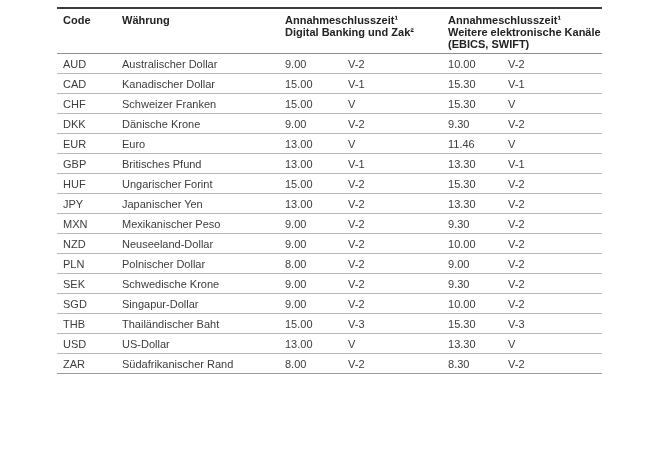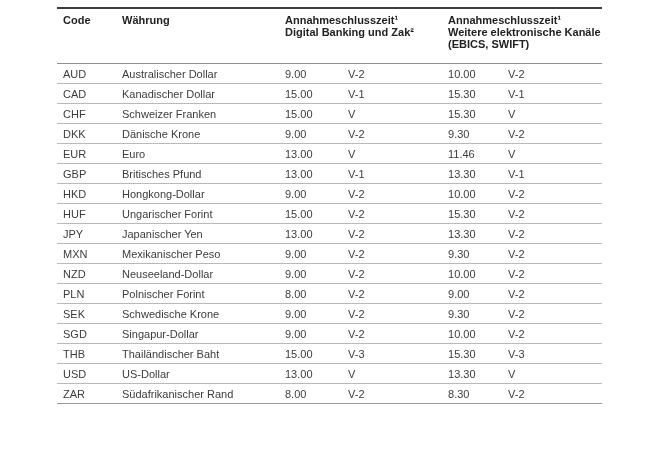--- a/index.html
+++ b/index.html
@@ -25,21 +25,21 @@
     border-top: 2px solid #3d3d3d;
     border-bottom: 1px solid #8f8f8f;
   }
   table.cutoff th {
     text-align: left;
     vertical-align: top;
     font-size: 11px;
     line-height: 12px;
     font-weight: bold;
     color: #222222;
-    padding: 5px 0 13px 6px;
+    padding: 5px 0 3px 6px;
   }
   table.cutoff td {
     font-size: 11px;
     color: #3c3c3c;
     height: 19px;
     padding: 0 0 0 6px;
     vertical-align: middle;
     border-bottom: 1px solid #b9b9b9;
     white-space: nowrap;
     overflow: hidden;
@@ -124,28 +124,20 @@
       </tr>
       <tr>
         <td>GBP</td>
         <td>Britisches Pfund</td>
         <td>13.00</td>
         <td>V-1</td>
         <td>13.30</td>
         <td>V-1</td>
       </tr>
       <tr>
-        <td>HKD</td>
-        <td>Hongkong-Dollar</td>
-        <td>9.00</td>
-        <td>V-2</td>
-        <td>10.00</td>
-        <td>V-2</td>
-      </tr>
-      <tr>
         <td>HUF</td>
         <td>Ungarischer Forint</td>
         <td>15.00</td>
         <td>V-2</td>
         <td>15.30</td>
         <td>V-2</td>
       </tr>
       <tr>
         <td>JPY</td>
         <td>Japanischer Yen</td>
@@ -165,21 +157,21 @@
       <tr>
         <td>NZD</td>
         <td>Neuseeland-Dollar</td>
         <td>9.00</td>
         <td>V-2</td>
         <td>10.00</td>
         <td>V-2</td>
       </tr>
       <tr>
         <td>PLN</td>
-        <td>Polnischer Forint</td>
+        <td>Polnischer Dollar</td>
         <td>8.00</td>
         <td>V-2</td>
         <td>9.00</td>
         <td>V-2</td>
       </tr>
       <tr>
         <td>SEK</td>
         <td>Schwedische Krone</td>
         <td>9.00</td>
         <td>V-2</td>

